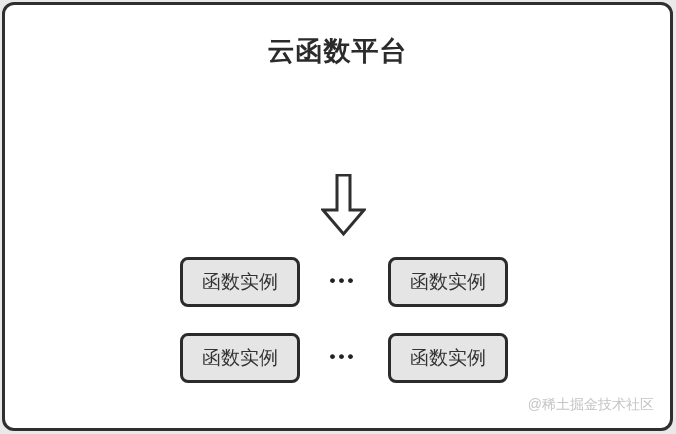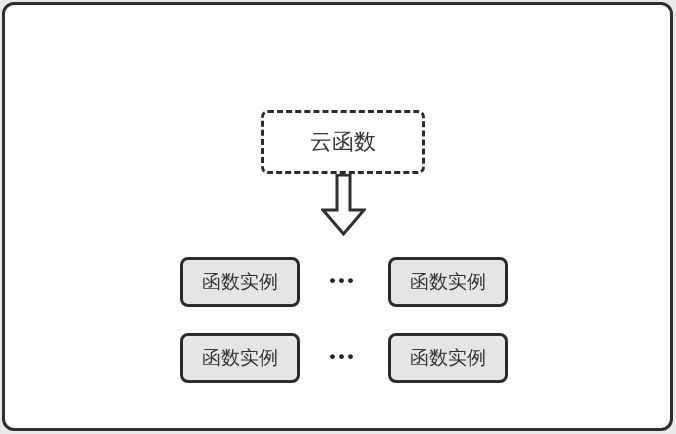--- a/index.html
+++ b/index.html
@@ -90,24 +90,22 @@
     font-size: 14px;
     color: #c5c5c5;
   }
 </style>
 </head>
 <body>
 
 <div class="stage">
   <div class="card">
 
+    <div class="title">云函数平台</div>
 
-    <div class="dashed-box">
-      <span>云函数</span>
-    </div>
 
     <svg class="arrow" width="45" height="63" viewBox="0 0 45 63">
       <polygon points="16,1 16,36 2,36 22.5,60 43,36 29,36 29,1" fill="#ffffff" stroke="#2f2f2f" stroke-width="3" stroke-linejoin="miter"></polygon>
     </svg>
 
     <div class="instance-box box-r1c1">
       <span>函数实例</span>
     </div>
 
     <div class="dots dots-r1">•••</div>
@@ -119,15 +117,16 @@
     <div class="instance-box box-r2c1">
       <span>函数实例</span>
     </div>
 
     <div class="dots dots-r2">•••</div>
 
     <div class="instance-box box-r2c2">
       <span>函数实例</span>
     </div>
 
+    <div class="watermark">@稀土掘金技术社区</div>
 
   </div>
 </div>
 
 </body></html>

